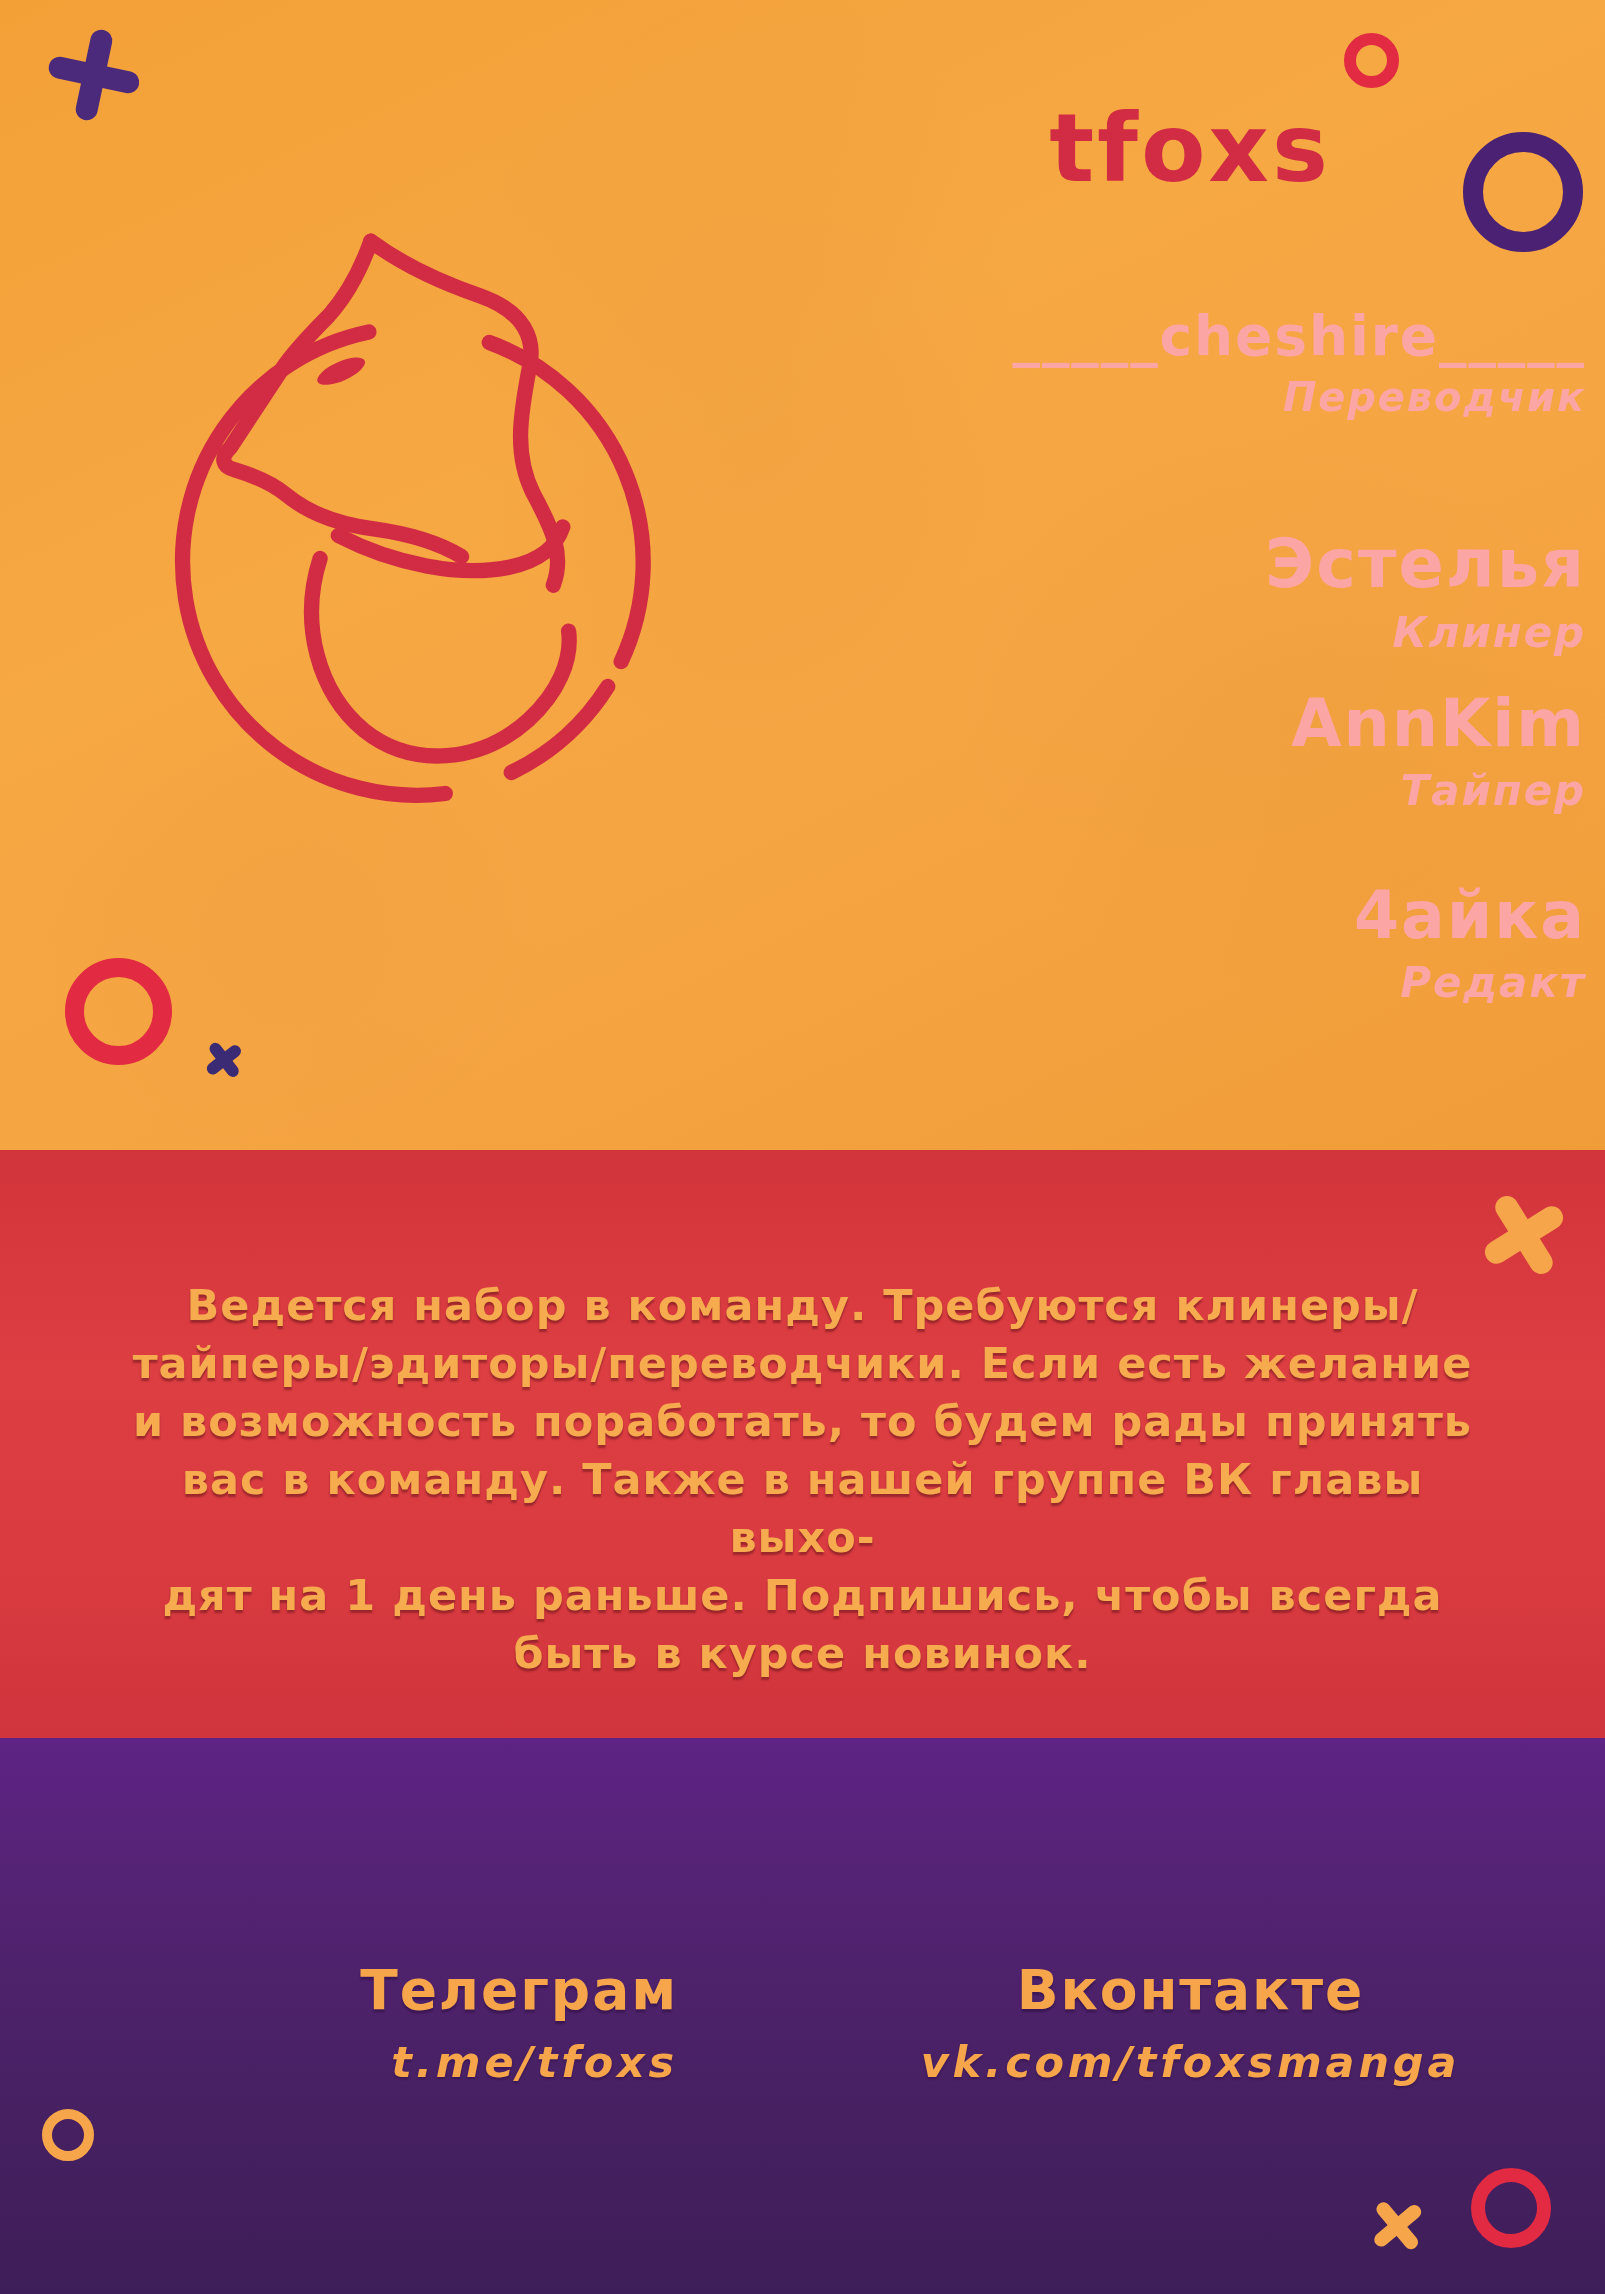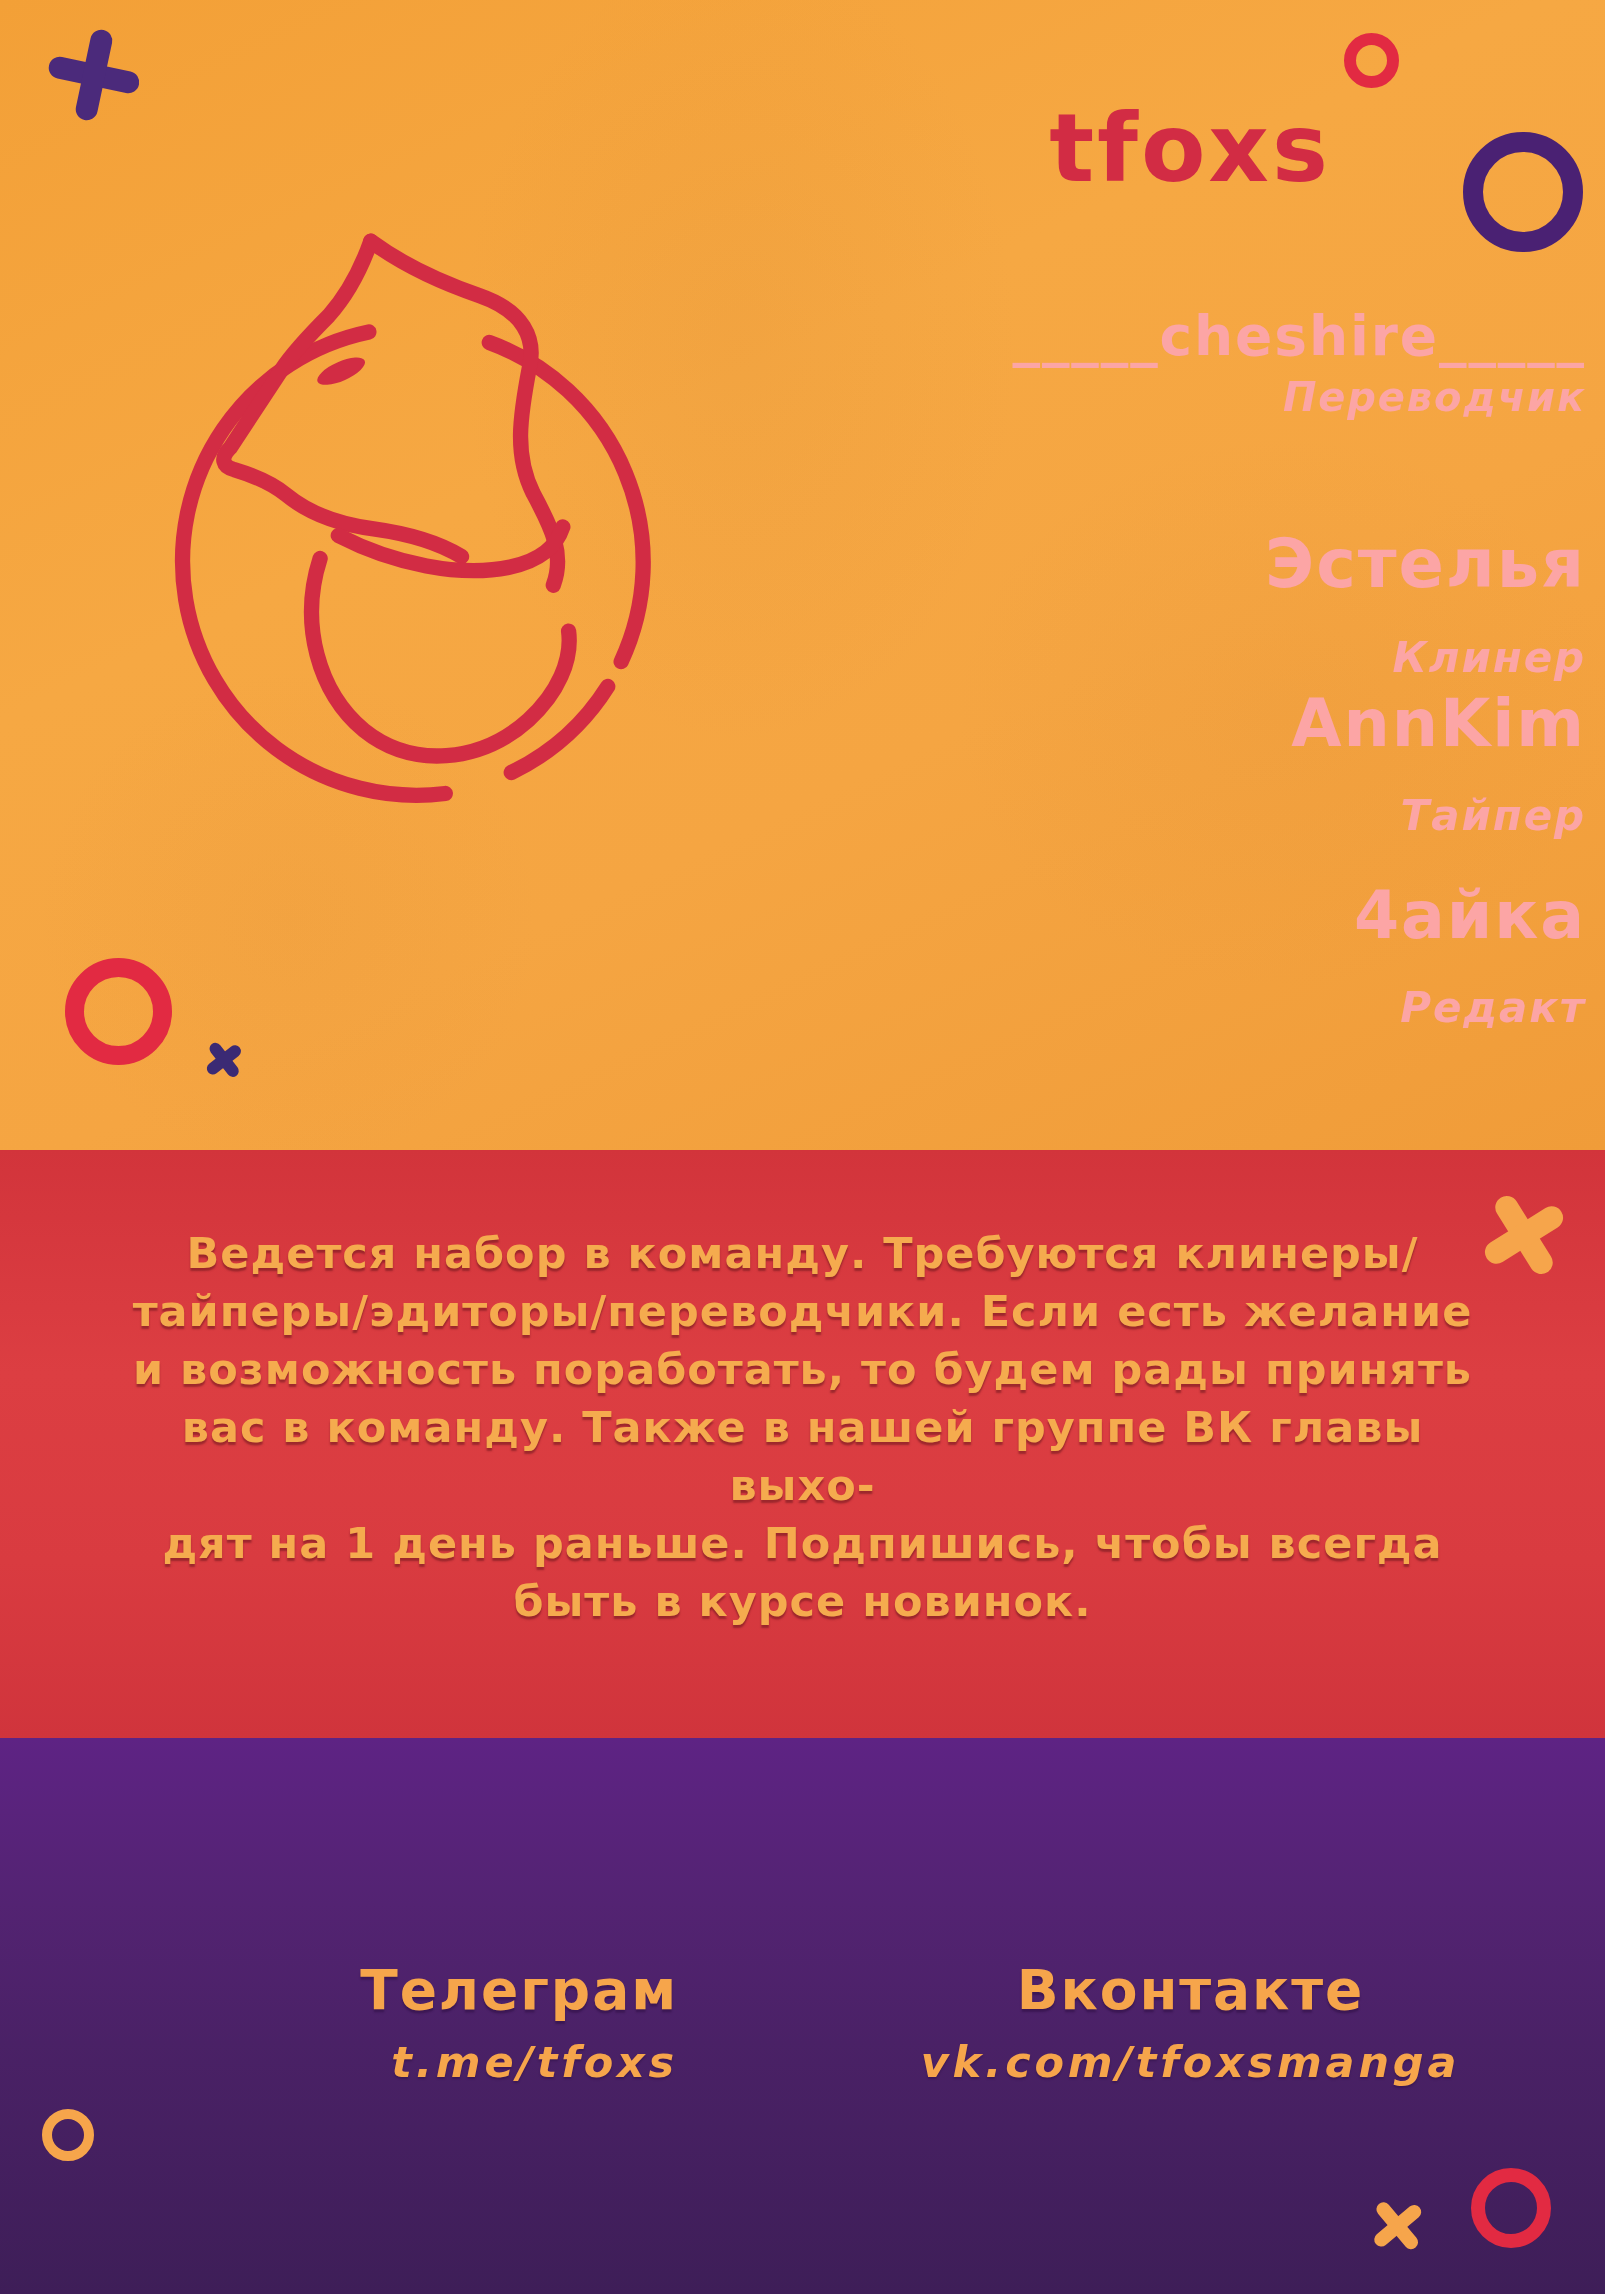--- a/index.html
+++ b/index.html
@@ -29,28 +29,28 @@
   .cross .bar.v{top:0;height:100%;left:50%;transform:translateX(-50%);}
 
   
   .fox-logo{position:absolute;left:151px;top:218px;width:516px;height:593px;}
 
   
   .brand-title{position:absolute;left:841px;top:94px;width:698px;
     text-align:center;font-size:94px;font-weight:bold;letter-spacing:2.9px;color:#d22c44;}
   .member{position:absolute;left:793px;width:793px;text-align:right;color:#fca5a5;}
   .member .name{font-weight:bold;letter-spacing:1.9px;}
-  .member .role{font-style:italic;font-weight:bold;letter-spacing:1.9px;margin-top:30px;}
+  .member .role{font-style:italic;font-weight:bold;letter-spacing:1.9px;margin-top:5px;}
   .m1{top:304px;} .m1 .name{font-size:55px;} .m1 .role{font-size:40px;margin-top:5.7px;}
   .m2{top:525px;} .m2 .name{font-size:67px;} .m2 .role{font-size:42px;}
   .m3{top:686px;} .m3 .name{font-size:65px;} .m3 .role{font-size:42px;}
   .m4{top:878px;} .m4 .name{font-size:65px;} .m4 .role{font-size:42px;}
 
   
-  .recruit{position:absolute;left:124px;top:1224px;width:1357px;text-align:center;}
+  .recruit{position:absolute;left:124px;top:1276px;width:1357px;text-align:center;}
   .recruit .line{
     font-size:43px;line-height:58px;font-weight:bold;letter-spacing:1px;
     color:#f5ab4e;text-shadow:0 2.9px 1.9px rgba(105,22,28,.55);}
 
   
   .link-block{position:absolute;text-align:center;}
   .link-block .label{font-size:55px;font-weight:bold;letter-spacing:1.9px;color:#f6a54b;
     text-shadow:0 2.9px 1.9px rgba(40,12,60,.45);}
   .link-block .handle{font-size:43px;font-weight:bold;font-style:italic;letter-spacing:3.8px;
     color:#f6a54b;margin-top:15px;text-shadow:0 1.9px 1.9px rgba(40,12,60,.4);cursor:pointer;}

